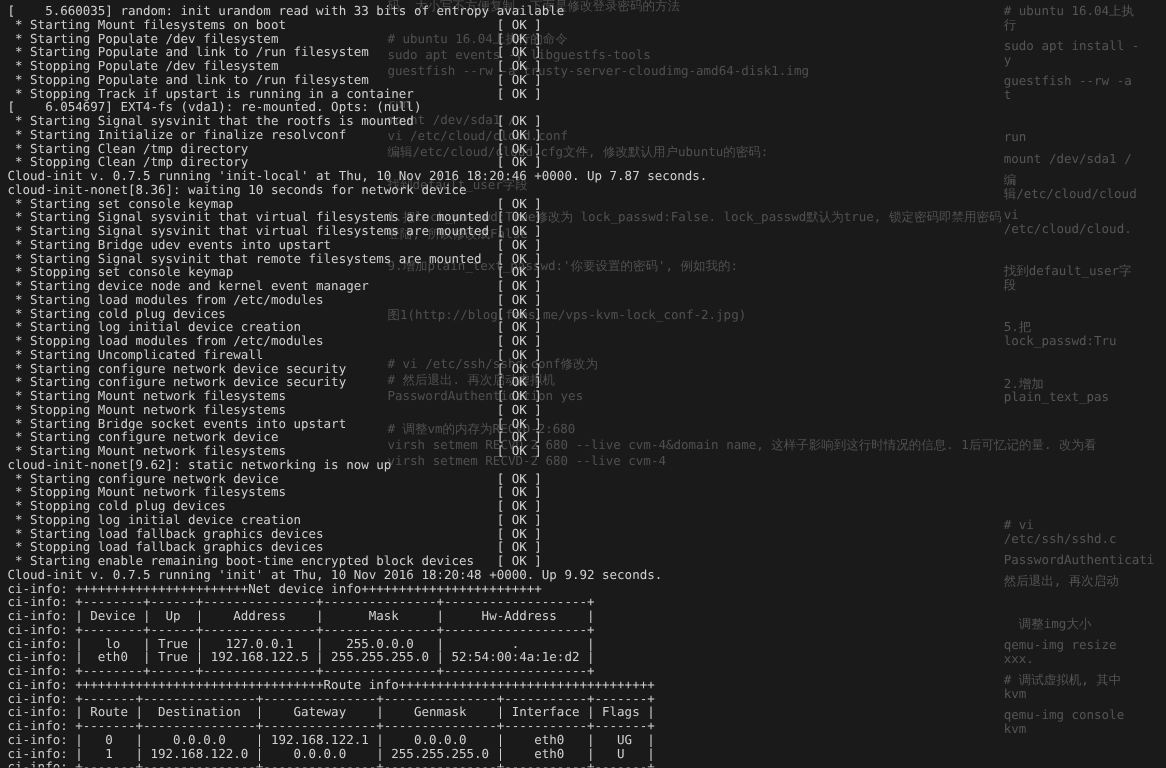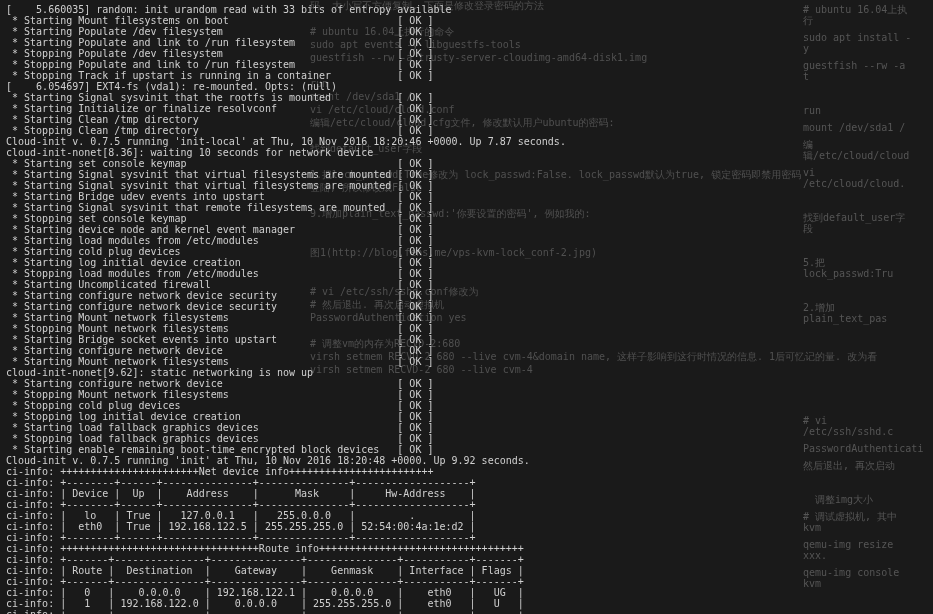--- a/index.html
+++ b/index.html
@@ -87,22 +87,22 @@
       <p>&nbsp;</p>
       <p>&nbsp;</p>
       <p>&nbsp;</p>
       <p>&nbsp;</p>
       <p>&nbsp;</p>
       <p># vi /etc/ssh/sshd.c</p>
       <p>PasswordAuthenticati</p>
       <p>然后退出, 再次启动</p>
       <p>&nbsp;</p>
       <p>  调整img大小</p>
+      <p>qemu-img resize xxx.</p>
       <p># 调试虚拟机, 其中kvm</p>
-      <p>qemu-img resize xxx.</p>
       <p>qemu-img console kvm</p>
     </div>
 </div>
 
 <div class="term" id="term">[    5.660035] random: init urandom read with 33 bits of entropy available
  * Starting Mount filesystems on boot                            [ OK ]
  * Starting Populate /dev filesystem                             [ OK ]
  * Starting Populate and link to /run filesystem                 [ OK ]
  * Stopping Populate /dev filesystem                             [ OK ]
  * Stopping Populate and link to /run filesystem                 [ OK ]

